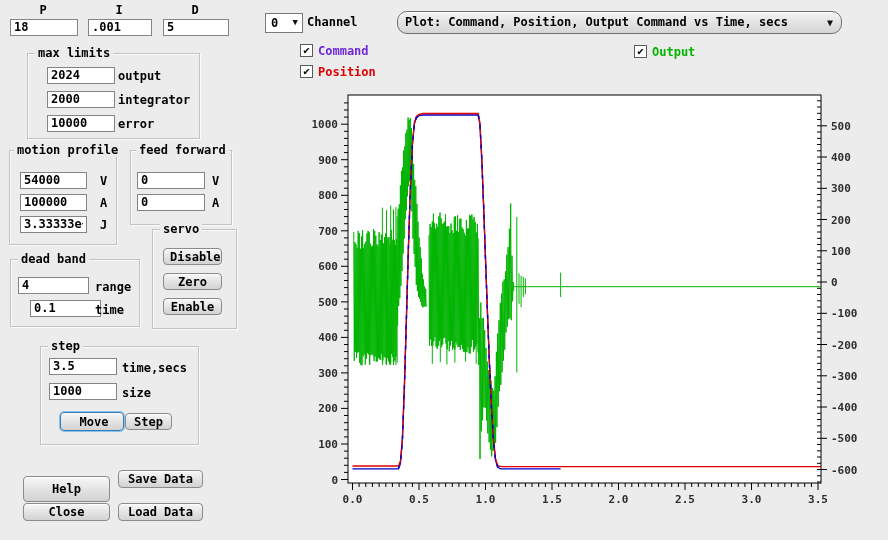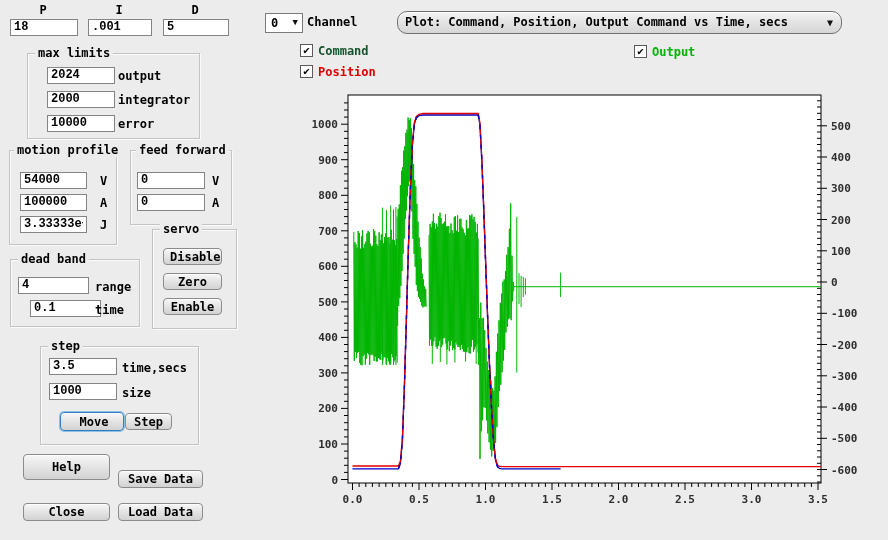--- a/index.html
+++ b/index.html
@@ -3,21 +3,21 @@
 <meta charset="utf-8">
 <style>
   html,body{margin:0;padding:0;}
   body{width:888px;height:540px;position:relative;background:#ececec;overflow:hidden;
        font-family:"DejaVu Sans Mono",monospace;}
   .abs{position:absolute;}
   .lbl{position:absolute;font:bold 12px "DejaVu Sans Mono",monospace;color:#000;white-space:pre;}
   .entry{position:absolute;background:#fff;border:1px solid #848484;
          font:bold 12px "DejaVu Sans Mono",monospace;color:#000;
          padding:0 3px;height:15px;line-height:15px;overflow:hidden;box-sizing:content-box;}
-  input.entry{outline:none;font-family:Liberation Mono, monospace;}
+  input.entry{outline:none;}
   .groupbox{position:absolute;border:1px solid #c3c3c3;box-shadow:1px 1px 0 #fbfbfb inset, 1px 1px 0 #fbfbfb;background:transparent;}
   .grouptitle{position:absolute;top:-8px;left:7px;background:#ececec;padding:0 3px;
               font:bold 12px "DejaVu Sans Mono",monospace;color:#000;white-space:pre;}
   .btn{position:absolute;border:1px solid #8b8b8b;border-radius:4px;
        background:linear-gradient(#f7f7f7,#e6e6e6 45%,#d2d2d2);
        font:bold 12px "DejaVu Sans Mono",monospace;color:#000;text-align:center;
        box-shadow:inset 0 1px 0 rgba(255,255,255,.8);cursor:default;}
   .btn.focused{border:1px solid #2f7cc0;box-shadow:0 0 0 1px #8fc0e8, inset 0 1px 0 rgba(255,255,255,.8);}
   .cb{position:absolute;width:11px;height:11px;background:#fff;border:1px solid #5a5a5a;
       font:bold 11px "DejaVu Sans Mono",monospace;line-height:11px;text-align:center;color:#000;}
@@ -90,38 +90,38 @@
 <div class="groupbox" style="left:40px;top:346px;width:157px;height:97px;">
   <span class="grouptitle">step</span>
 </div>
 <input class="entry" style="left: 49px; top: 358px; width: 60px;" value="3.5">
 <span class="lbl" style="left:122px;top:361px;">time,secs</span>
 <input class="entry" style="left: 49px; top: 383px; width: 60px;" value="1000">
 <span class="lbl" style="left:122px;top:386px;">size</span>
 <button class="btn focused" style="left:60px;top:412px;width:64px;height:19px;padding-left:10px;">Move</button>
 <button class="btn" style="left:125px;top:413px;width:47px;height:17px;">Step</button>
 
-<button class="btn" style="left:23px;top:454px;width:87px;height:26px;">Help</button>
+<button class="btn" style="left:23px;top:476px;width:87px;height:26px;">Help</button>
 <button class="btn" style="left:118px;top:470px;width:85px;height:18px;">Save Data</button>
 <button class="btn" style="left:23px;top:503px;width:87px;height:18px;text-align:center;">Close</button>
 <button class="btn" style="left:118px;top:503px;width:85px;height:18px;">Load Data</button>
 
 <div class="combo-plain" style="left:265px;top:13px;width:36px;height:18px;">
   <span class="val">0</span>
   <span class="arr">▼</span>
 </div>
 <span class="lbl" style="left:307px;top:15px;">Channel</span>
 
 <div class="combo-btn" style="left:397px;top:11px;width:443px;height:21px;">
   <span class="val">Plot: Command, Position, Output Command vs Time, secs</span>
   <span class="arr">▼</span>
 </div>
 
 <div class="cb" style="left:300px;top:44px;"><span>✔</span></div>
-<span class="cblbl" style="left: 318px; top: 44px; color: #14532d;">Command</span>
+<span class="cblbl" style="left: 318px; top: 44px; color: #6d28d9;">Command</span>
 <div class="cb" style="left:300px;top:65px;"><span>✔</span></div>
 <span class="cblbl" style="left: 318px; top: 65px; color: rgb(224, 0, 0);">Position</span>
 <div class="cb" style="left:634px;top:45px;"><span>✔</span></div>
 <span class="cblbl" style="left: 652px; top: 45px; color: rgb(0, 180, 0);">Output</span>
 
 <svg id="chart" class="abs" style="left:0;top:0;" width="888" height="540">
     <rect x="348" y="95" width="473" height="388" fill="#ffffff" stroke="#000" stroke-width="1"></rect>
     <path d="M348 479.5H341M348 472.4H344M348 465.3H344M348 458.2H344M348 451.1H344M348 444.0H341M348 436.9H344M348 429.8H344M348 422.7H344M348 415.5H344M348 408.4H341M348 401.3H344M348 394.2H344M348 387.1H344M348 380.0H344M348 372.9H341M348 365.8H344M348 358.7H344M348 351.6H344M348 344.5H344M348 337.4H341M348 330.3H344M348 323.2H344M348 316.1H344M348 309.0H344M348 301.9H341M348 294.7H344M348 287.6H344M348 280.5H344M348 273.4H344M348 266.3H341M348 259.2H344M348 252.1H344M348 245.0H344M348 237.9H344M348 230.8H341M348 223.7H344M348 216.6H344M348 209.5H344M348 202.4H344M348 195.3H341M348 188.2H344M348 181.0H344M348 173.9H344M348 166.8H344M348 159.7H341M348 152.6H344M348 145.5H344M348 138.4H344M348 131.3H344M348 124.2H341M348 117.1H344M348 110.0H344M348 102.9H344M352.5 483V490M359.1 483V487M365.8 483V487M372.4 483V487M379.1 483V487M385.8 483V487M392.4 483V487M399.1 483V487M405.7 483V487M412.4 483V487M419.0 483V490M425.6 483V487M432.3 483V487M438.9 483V487M445.6 483V487M452.3 483V487M458.9 483V487M465.6 483V487M472.2 483V487M478.9 483V487M485.5 483V490M492.1 483V487M498.8 483V487M505.5 483V487M512.1 483V487M518.8 483V487M525.4 483V487M532.0 483V487M538.7 483V487M545.4 483V487M552.0 483V490M558.6 483V487M565.3 483V487M572.0 483V487M578.6 483V487M585.3 483V487M591.9 483V487M598.5 483V487M605.2 483V487M611.9 483V487M618.5 483V490M625.2 483V487M631.8 483V487M638.5 483V487M645.1 483V487M651.8 483V487M658.4 483V487M665.0 483V487M671.7 483V487M678.4 483V487M685.0 483V490M691.7 483V487M698.3 483V487M705.0 483V487M711.6 483V487M718.3 483V487M724.9 483V487M731.5 483V487M738.2 483V487M744.9 483V487M751.5 483V490M758.2 483V487M764.8 483V487M771.5 483V487M778.1 483V487M784.8 483V487M791.4 483V487M798.0 483V487M804.7 483V487M811.4 483V487M818.0 483V490M817 482.0H821M817 475.8H821M817 469.5H827M817 463.3H821M817 457.0H821M817 450.8H821M817 444.5H821M817 438.3H827M817 432.0H821M817 425.8H821M817 419.5H821M817 413.3H821M817 407.0H827M817 400.8H821M817 394.5H821M817 388.3H821M817 382.0H821M817 375.8H827M817 369.5H821M817 363.3H821M817 357.0H821M817 350.8H821M817 344.5H827M817 338.3H821M817 332.0H821M817 325.8H821M817 319.5H821M817 313.3H827M817 307.0H821M817 300.8H821M817 294.5H821M817 288.3H821M817 282.0H827M817 275.8H821M817 269.5H821M817 263.3H821M817 257.0H821M817 250.8H827M817 244.5H821M817 238.3H821M817 232.0H821M817 225.8H821M817 219.5H827M817 213.3H821M817 207.0H821M817 200.8H821M817 194.5H821M817 188.3H827M817 182.0H821M817 175.8H821M817 169.5H821M817 163.3H821M817 157.0H827M817 150.8H821M817 144.5H821M817 138.3H821M817 132.0H821M817 125.8H827M817 119.5H821M817 113.3H821M817 107.0H821M817 100.8H821" stroke="#000" fill="none" stroke-width="1"></path>
     <text x="338" y="483.5" text-anchor="end">0</text>
     <text x="338" y="447.97" text-anchor="end">100</text>

